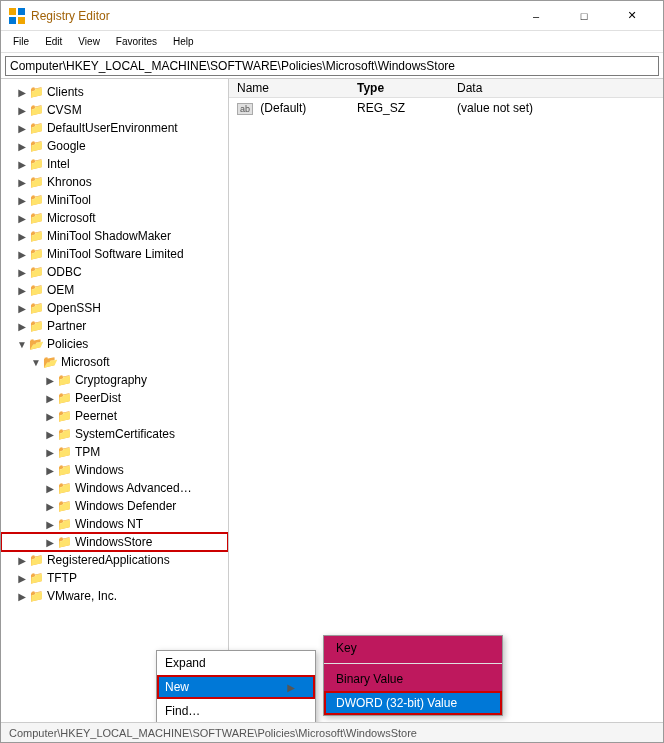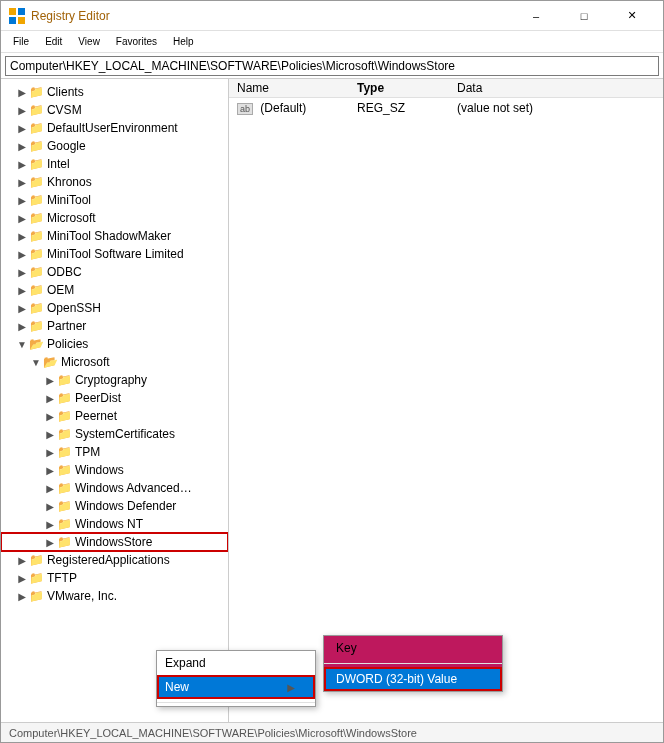--- a/index.html
+++ b/index.html
@@ -490,29 +490,35 @@
     <div class="context-overlay">
 
       <div class="ctx-menu" style="left: 155px; top: 540px; margin-top: 31px;">
         <div class="ctx-item">
           <span>Expand</span>
         </div>
         <div class="ctx-item new-highlighted red-border">
           <span>New</span>
           <span class="ctx-arrow">▶</span>
         </div>
+        <div class="ctx-item">
+          <span>Find…</span>
+        </div>
         <div class="ctx-separator"></div>
 
       </div>
 
       <div class="ctx-submenu" style="left: 322px; top: 556px;">
         <div class="ctx-item">
           <span>Key</span>
         </div>
         <div class="ctx-separator"></div>
+        <div class="ctx-item">
+          <span>Binary Value</span>
+        </div>
         <div class="ctx-item dword-highlighted red-border">
           <span>DWORD (32-bit) Value</span>
         </div>
 
       </div>
 
     </div>
 
   </div>
 

